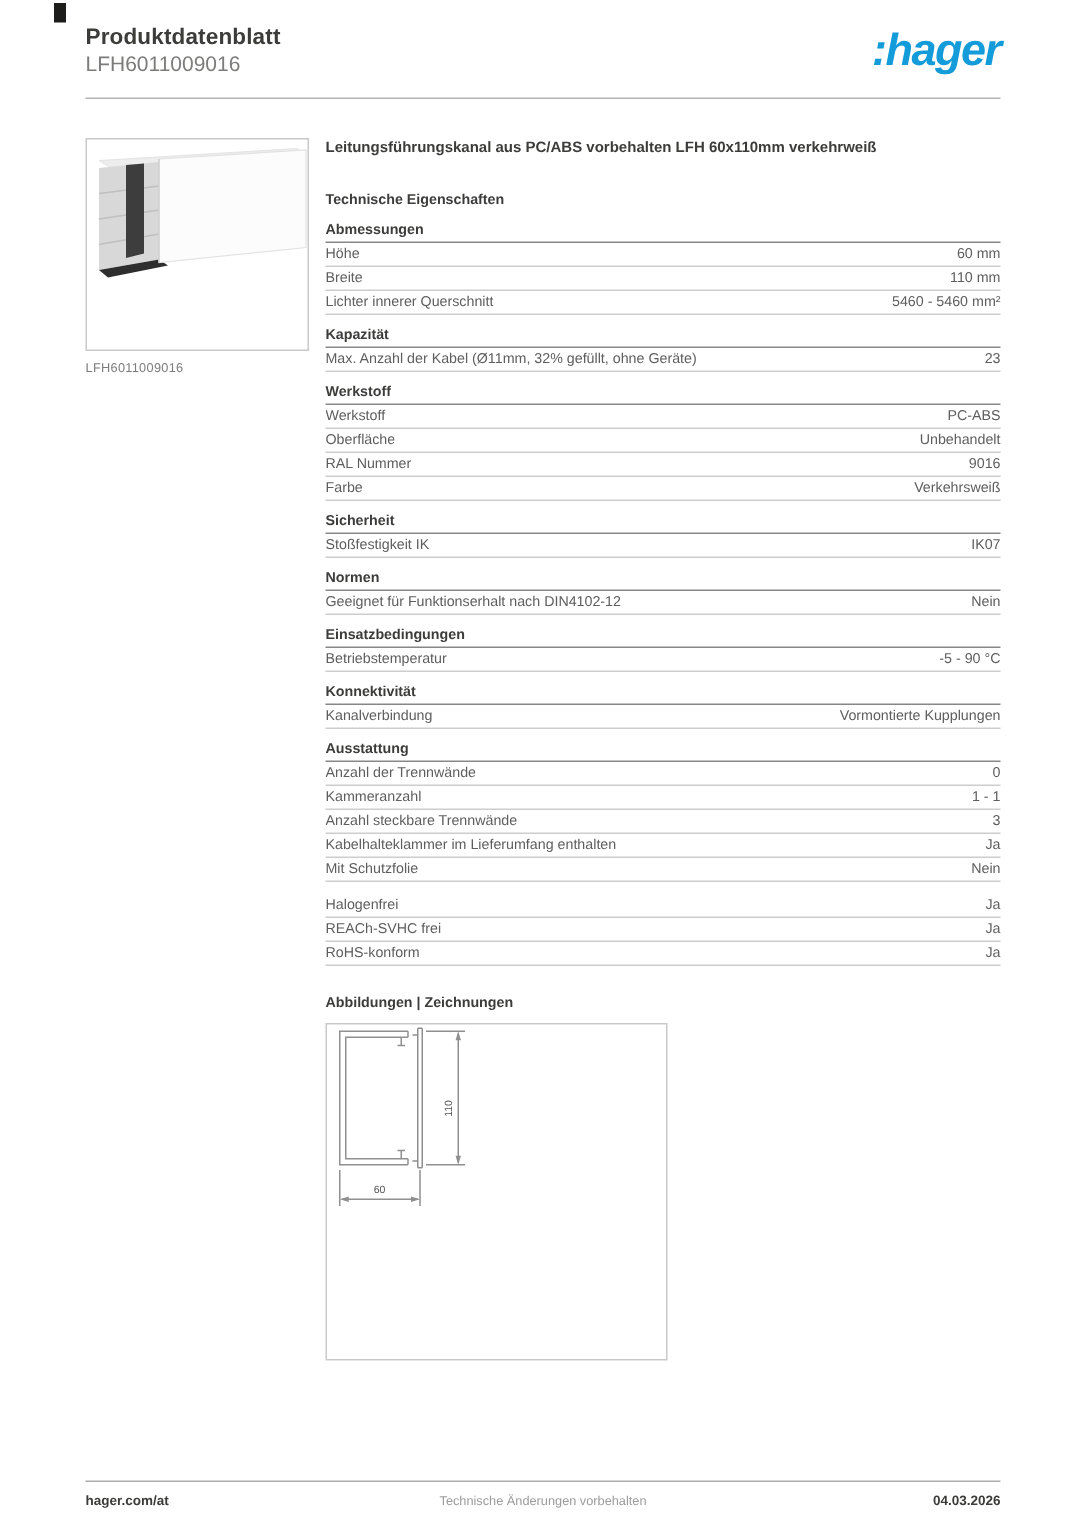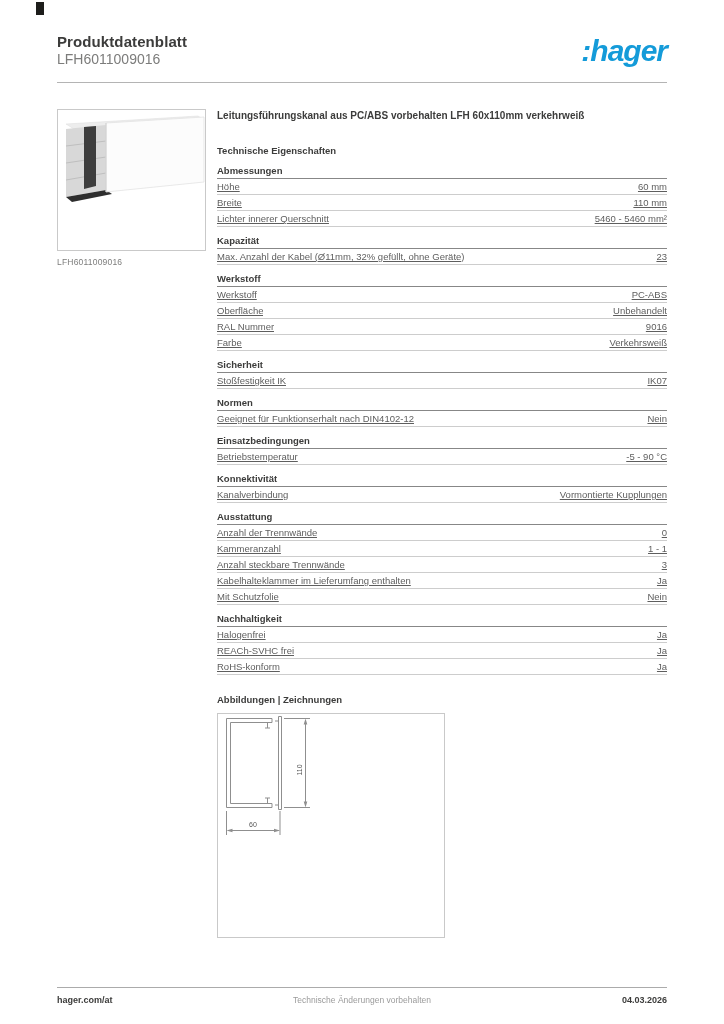--- a/index.html
+++ b/index.html
@@ -3,40 +3,40 @@
 <meta charset="utf-8">
 <style>
   html,body{margin:0;padding:0;background:#ffffff;}
   body{width:724px;height:1024px;position:relative;overflow:hidden;
        font-family:"Liberation Sans","DejaVu Sans",sans-serif;
        -webkit-font-smoothing:antialiased;}
   .page{position:absolute;inset:0;background:#fff;}
   .corner-mark{position:absolute;left:36px;top:2px;width:8px;height:13px;background:#1d1d1b;}
   .inner{padding:0 57px;}
   
-  .header{display:flex;justify-content:space-between;align-items:flex-start;padding-top:33px;}
+  .header{display:flex;justify-content:space-between;align-items:flex-start;padding-top:16px;}
   .doc-title{font-size:15px;line-height:18px;font-weight:bold;color:#3c3c3b;letter-spacing:.1px;}
   .doc-code{font-size:14px;line-height:17px;color:#7c7c7b;}
   .logo{font-size:30px;line-height:30px;font-weight:bold;color:#149bd9;letter-spacing:-1px;margin-top:3px;font-style:italic;}
   .header-rule{border:none;border-top:1px solid #b4b4b4;margin:14px 0 0 0;}
   
   .main{display:flex;margin-top:26px;}
   .left-col{width:149px;flex:0 0 149px;}
   .img-box{width:147px;height:140px;border:1px solid #c9c9c9;background:#fff;overflow:hidden;}
   .img-caption{margin-top:6px;font-size:8.5px;color:#7c7c7b;letter-spacing:.2px;}
   .right-col{flex:1;margin-left:11px;min-width:0;}
   .prod-title{font-size:10px;line-height:13px;font-weight:bold;color:#3c3c3b;}
   .tech-heading{font-size:9.5px;line-height:12px;font-weight:bold;color:#3c3c3b;margin:23px 0 7px 0;}
   
   .section{margin-top:8px;}
   .section-title{font-size:9.5px;line-height:11px;font-weight:bold;color:#3c3c3b;
                  padding-bottom:2px;border-bottom:1px solid #878787;}
   .spec-row{display:flex;justify-content:space-between;align-items:center;
             font-size:9.5px;line-height:11px;color:#5e5e5e;
-            padding:2px 0;border-bottom:1px solid #cdcdcd;text-decoration:underline;}
+            padding:2px 0;border-bottom:1px solid #cdcdcd;}
   .spec-label{white-space:nowrap;overflow:hidden;}
   .spec-value{white-space:nowrap;text-align:right;margin-left:12px;}
   
   .drawings-heading{font-size:9.5px;line-height:12px;font-weight:bold;color:#3c3c3b;margin-top:19px;}
   .drawing-box{width:226px;height:223px;border:1px solid #c9c9c9;margin-top:7px;background:#fff;}
   
   .footer{position:absolute;left:57px;right:57px;top:987px;border-top:1px solid #ababab;
           padding-top:7px;display:flex;justify-content:space-between;align-items:baseline;}
   .footer-left,.footer-right{font-size:9px;font-weight:bold;color:#3c3c3b;}
   .footer-center{font-size:8.5px;color:#9b9b9b;position:absolute;left:0;right:0;text-align:center;}
@@ -174,21 +174,20 @@
               <div class="spec-row">
                 <span class="spec-label">Kabelhalteklammer im Lieferumfang enthalten</span>
                 <span class="spec-value">Ja</span>
               </div>
               <div class="spec-row">
                 <span class="spec-label">Mit Schutzfolie</span>
                 <span class="spec-value">Nein</span>
               </div>
             </div>
             <div class="section">
-              <div class="section-title">Nachhaltigkeit</div>
               <div class="spec-row">
                 <span class="spec-label">Halogenfrei</span>
                 <span class="spec-value">Ja</span>
               </div>
               <div class="spec-row">
                 <span class="spec-label">REACh-SVHC frei</span>
                 <span class="spec-value">Ja</span>
               </div>
               <div class="spec-row">
                 <span class="spec-label">RoHS-konform</span>

